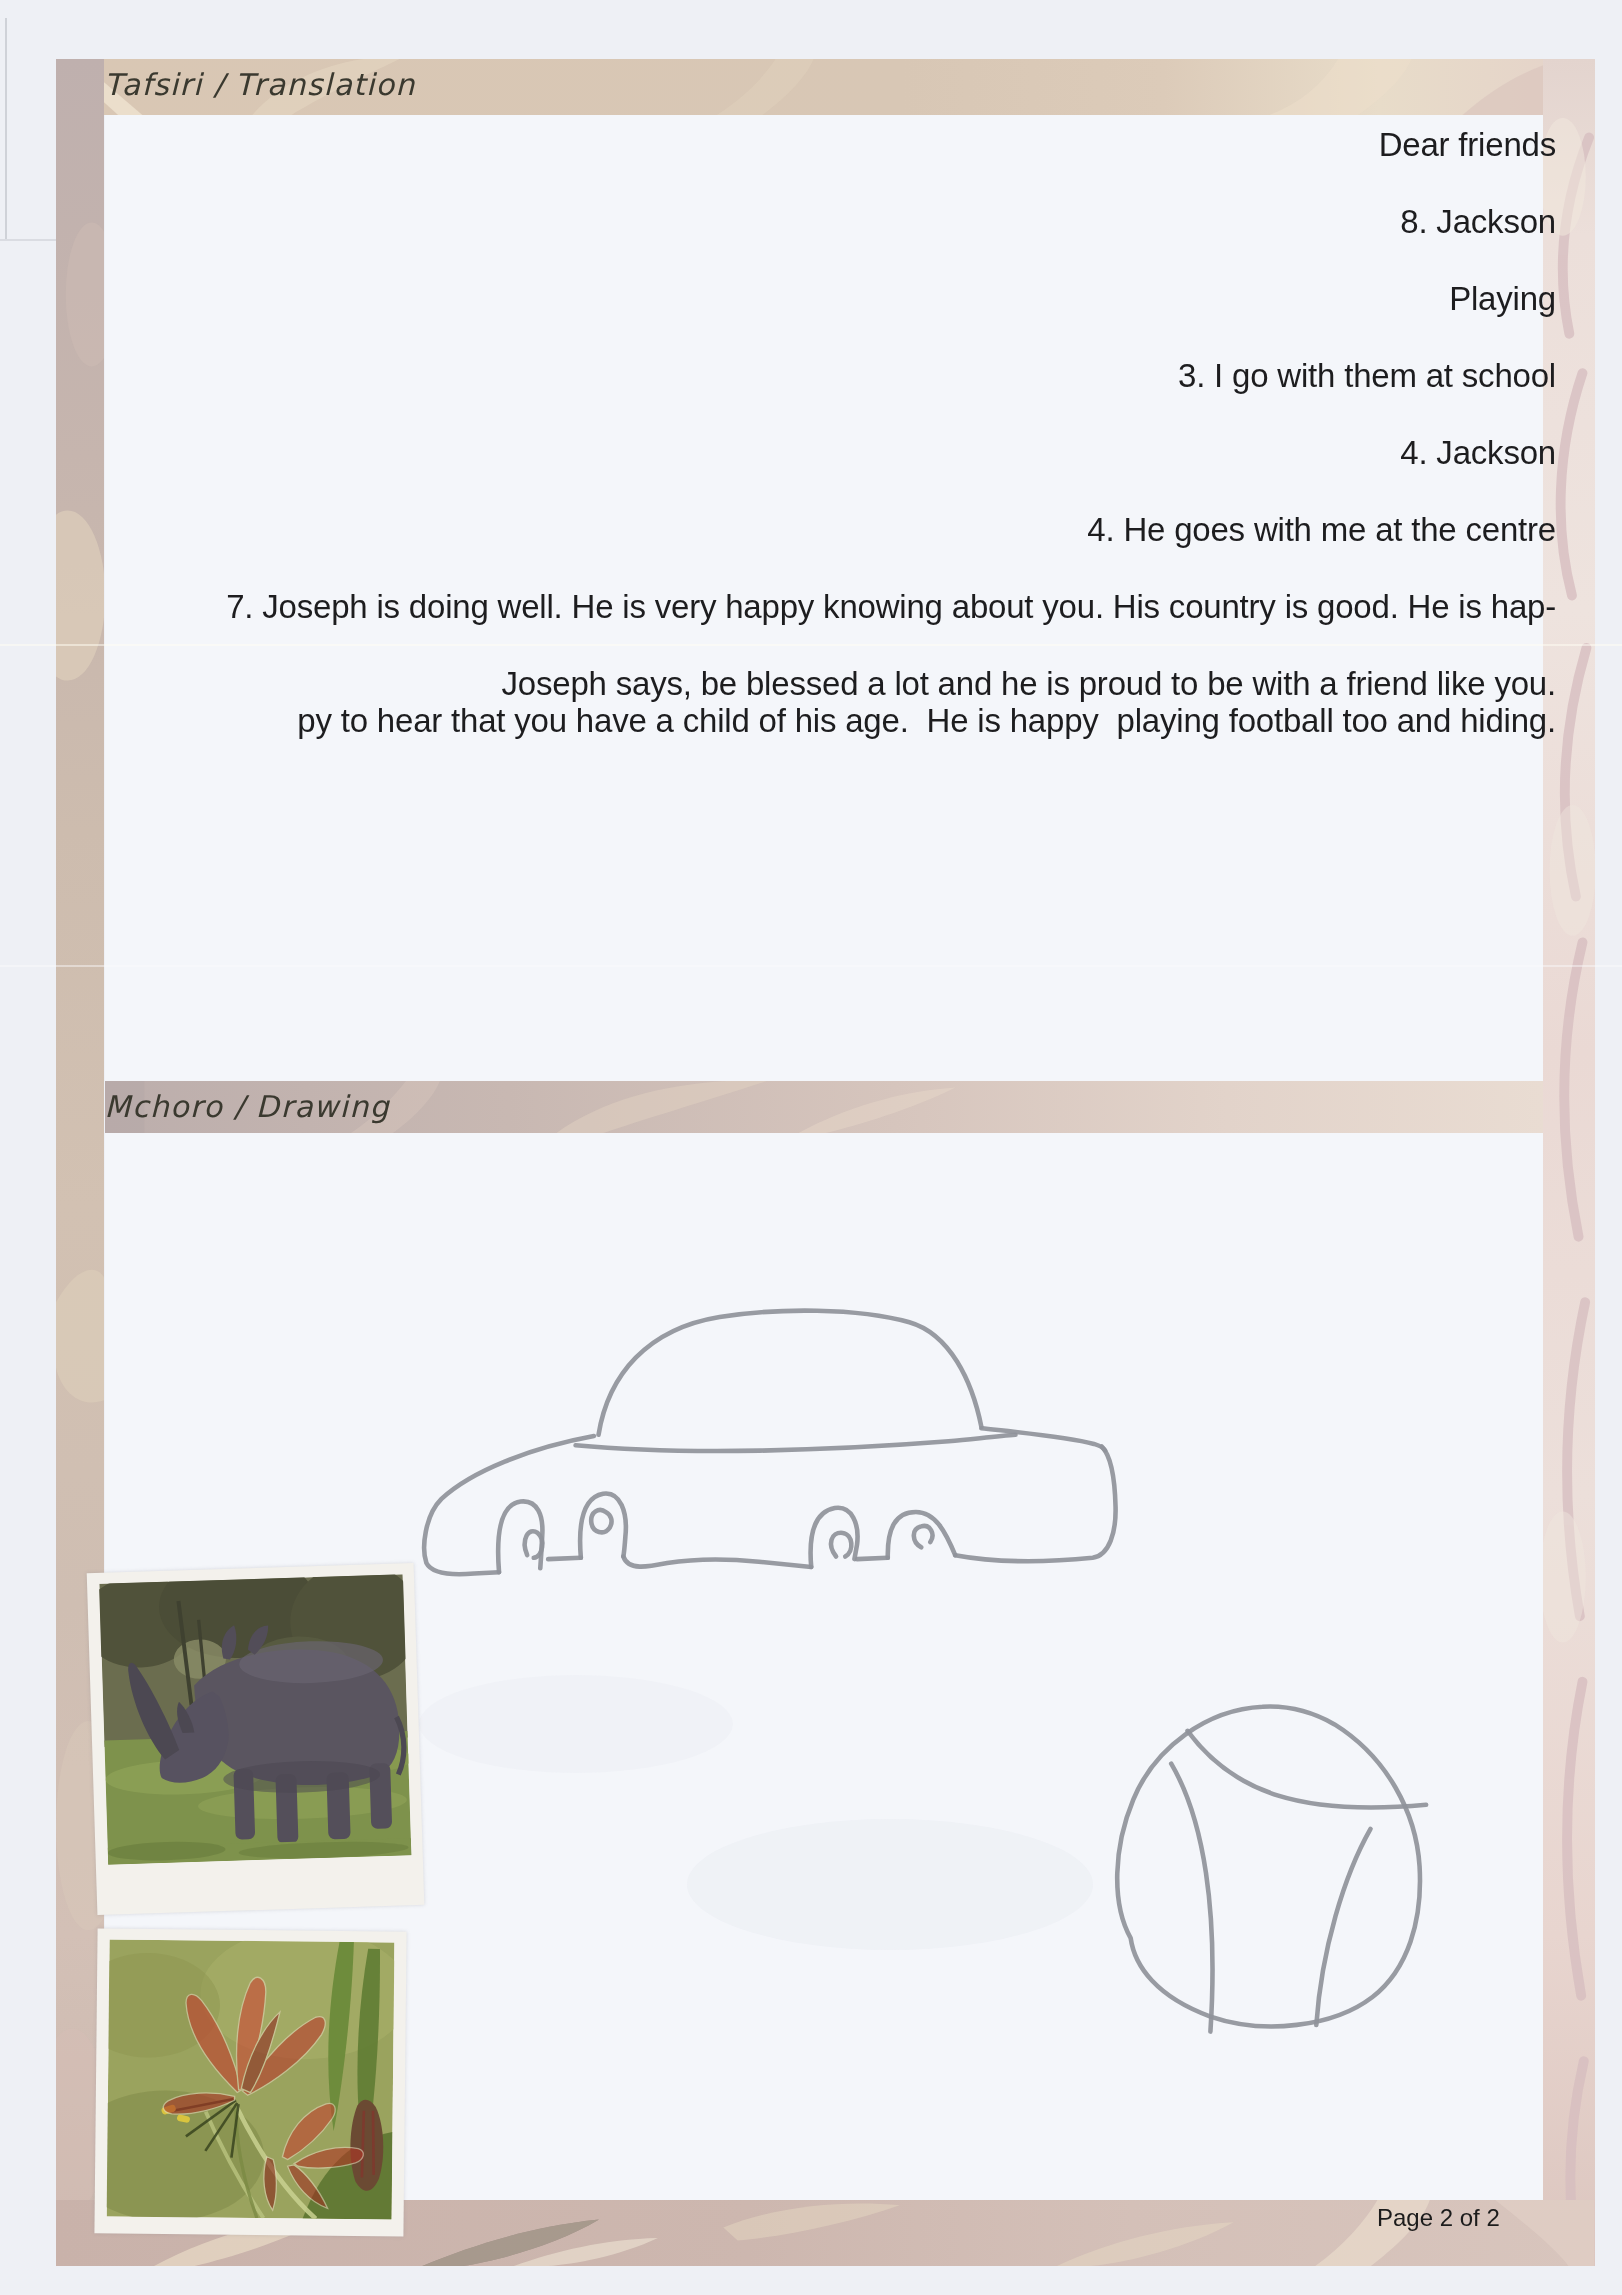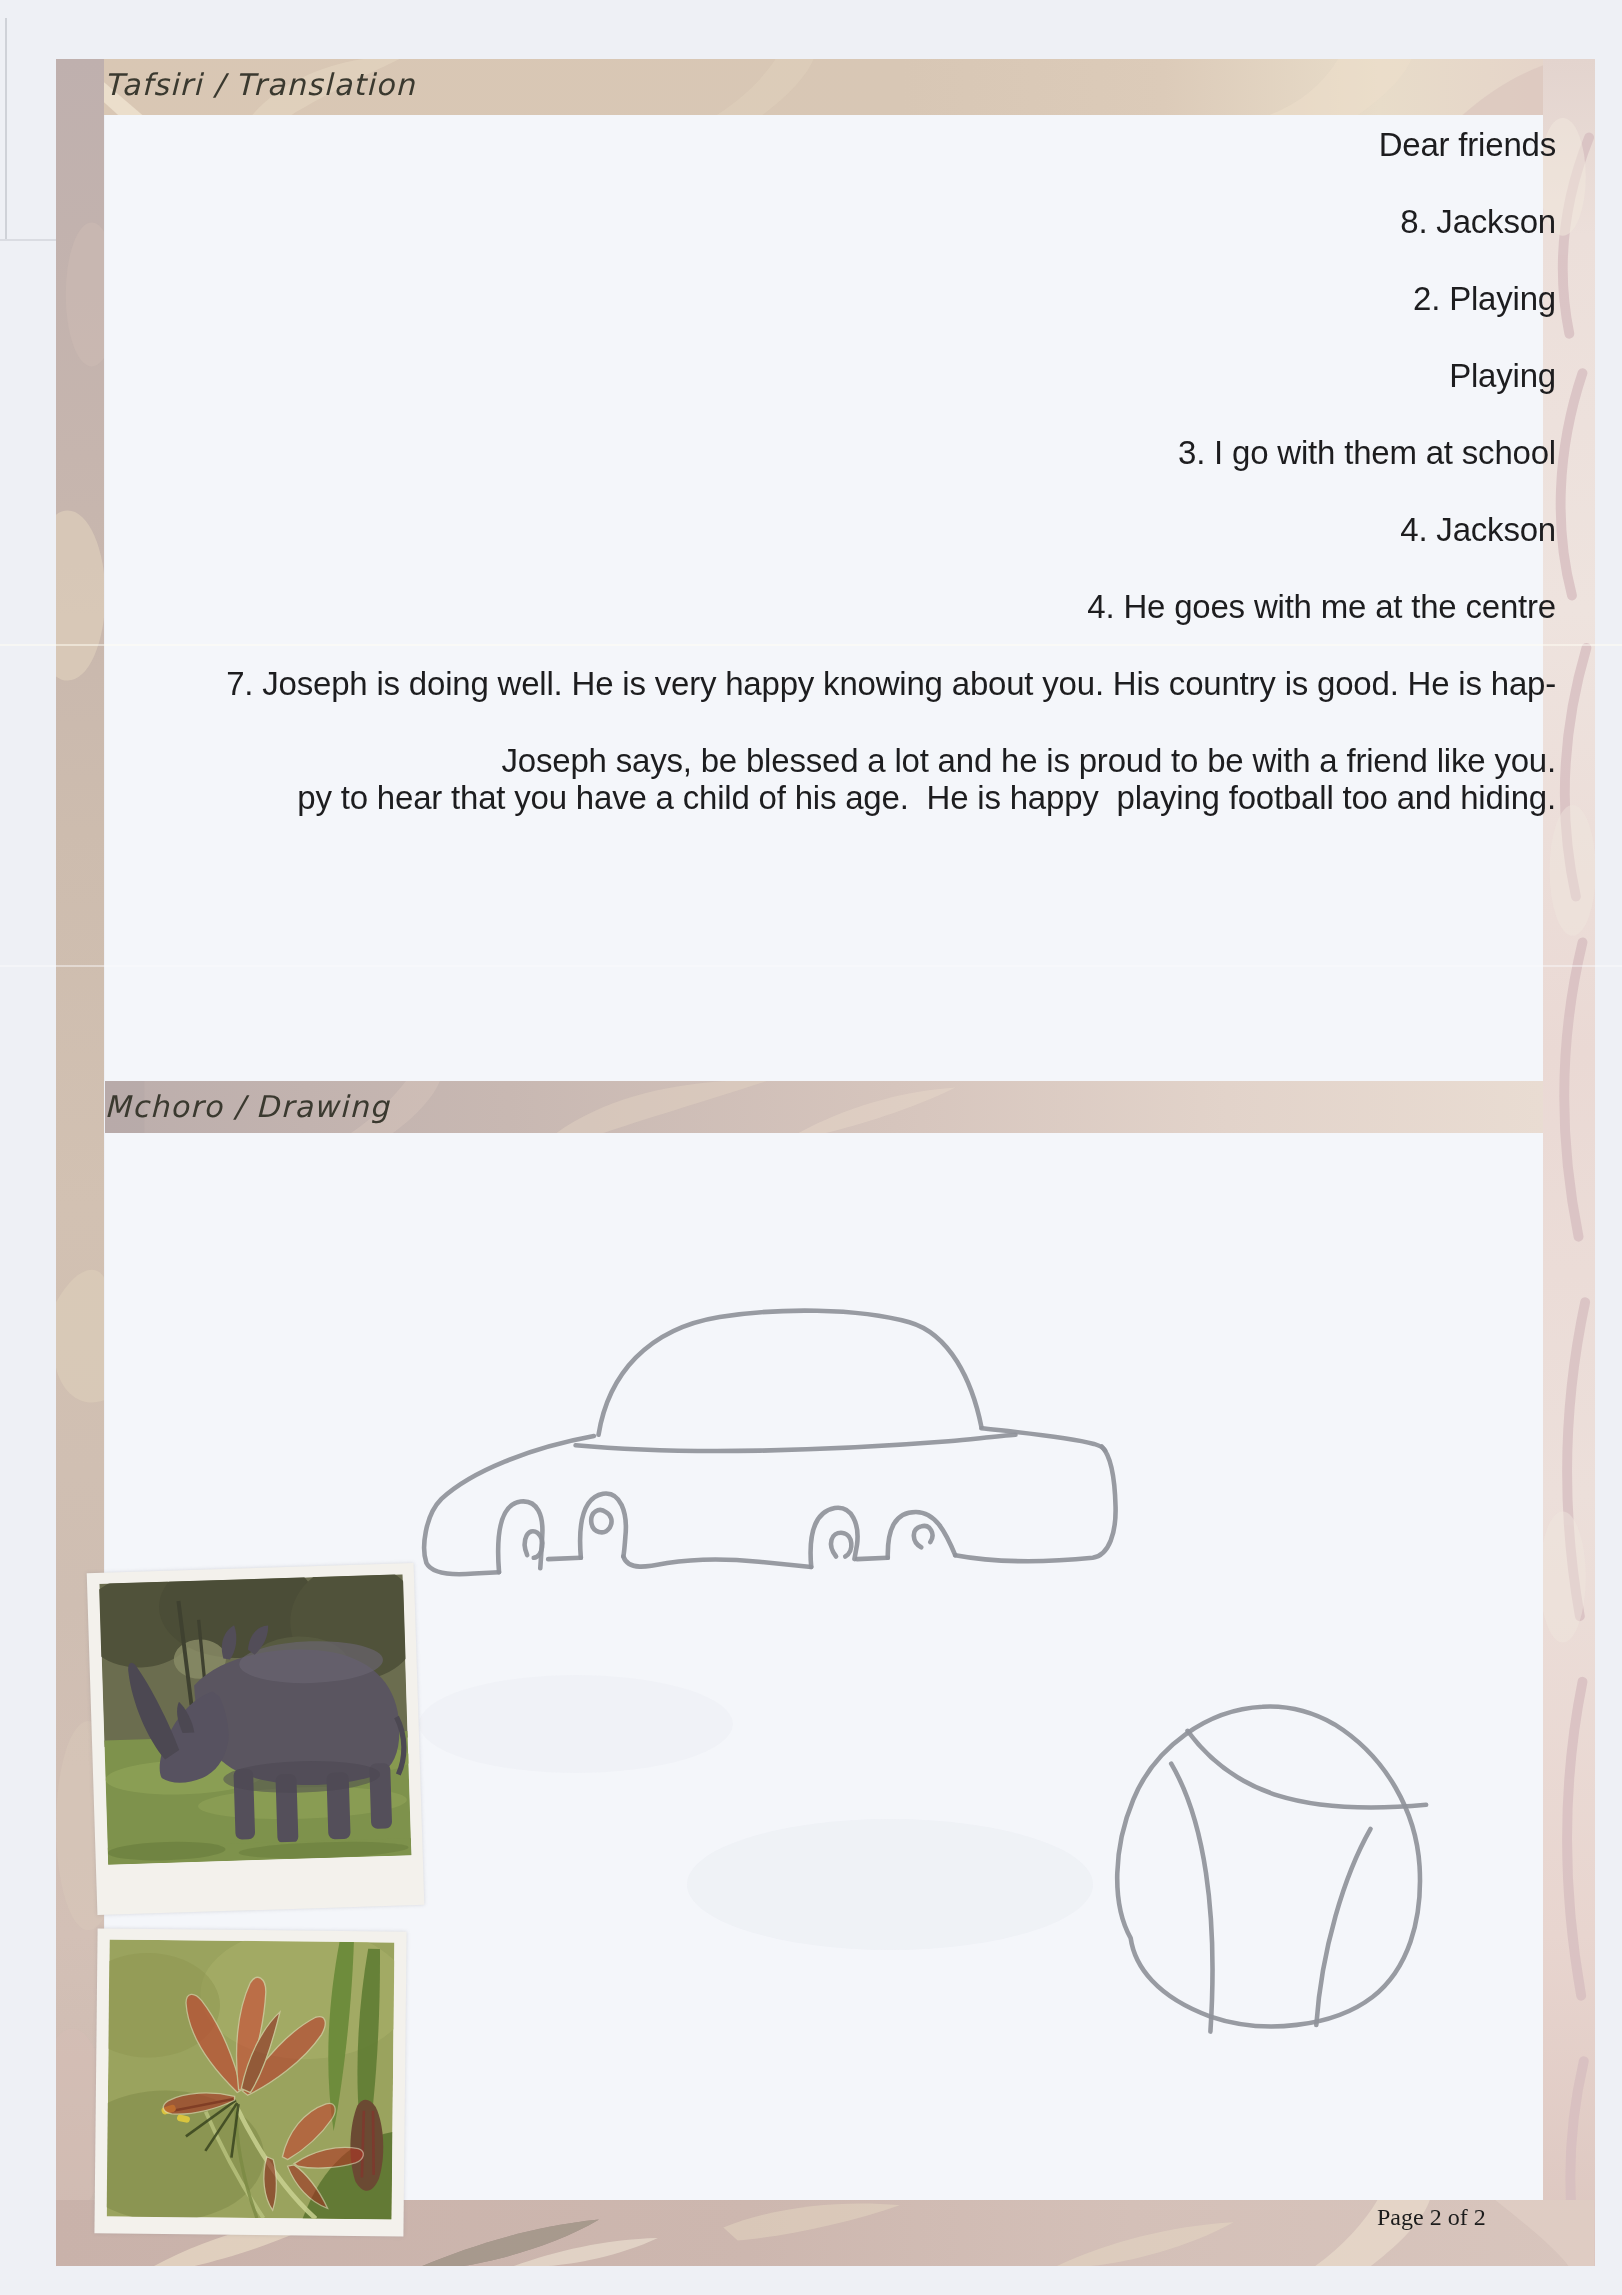--- a/index.html
+++ b/index.html
@@ -42,21 +42,21 @@
   .sketch path{fill:none;stroke:#8f939a;stroke-width:7;stroke-linecap:round;stroke-linejoin:round;opacity:.92;}
   
   .photo-card{position:absolute;background:#f3f1ec;box-shadow:0 0 3.9px rgba(120,120,130,.25);}
   .photo-card svg{position:absolute;}
   .rhino-card{left:92px;top:1568px;width:327px;height:342px;transform:rotate(-1.8deg);}
   .rhino-card svg{left:11.8px;top:10.5px;}
   .flower-card{left:96px;top:1930px;width:309px;height:305px;transform:rotate(0.6deg);}
   .flower-card svg{left:11.8px;top:10.5px;}
   
   .footer{position:absolute;left:1377px;top:2204px;font-size:24px;color:#1c1c1c;
-          font-family:Liberation Serif, serif;}
+          font-family:Liberation Sans, sans-serif;}
   
   .smudge{position:absolute;border-radius:50%;pointer-events:none;}
   .sm1{left:687px;top:1819px;width:406px;height:131px;background:rgba(200,202,214,.10);}
   .sm2{left:419px;top:1675px;width:314px;height:98px;background:rgba(200,202,214,.08);}
 </style>
 </head>
 <body>
 
 <div class="page">
 
@@ -123,21 +123,20 @@
       <path d="M460,0 C440,26 412,56 376,80 L440,80 C478,52 502,24 512,0 Z" fill="#d9c9bd" opacity="0.4"></path>
     </svg>
   </div>
 
   <div class="hand h-translation">Tafsiri / Translation</div>
   <div class="hand h-drawing">Mchoro / Drawing</div>
 
   <div class="letter-body">
       <div class="letter-line item">Dear friends</div>
       <div class="letter-line item">8. Jackson</div>
-      <div class="letter-line item">2. Playing</div>
       <div class="letter-line item">Playing</div>
       <div class="letter-line item">3. I go with them at school</div>
       <div class="letter-line item">4. Jackson</div>
       <div class="letter-line item">4. He goes with me at the centre</div>
       <div class="letter-line item">7. Joseph is doing well. He is very happy knowing about you. His country is good. He is hap-</div>
       <div class="letter-line item">Joseph says, be blessed a lot and he is proud to be with a friend like you.</div>
       <div class="letter-line cont">py to hear that you have a child of his age.  He is happy  playing football too and hiding.</div>
     </div>
 
   <svg class="sketch" style="left:412px;top:1296px" width="733" height="288" viewBox="0 0 1120 440" aria-label="child pencil sketch of a car">

